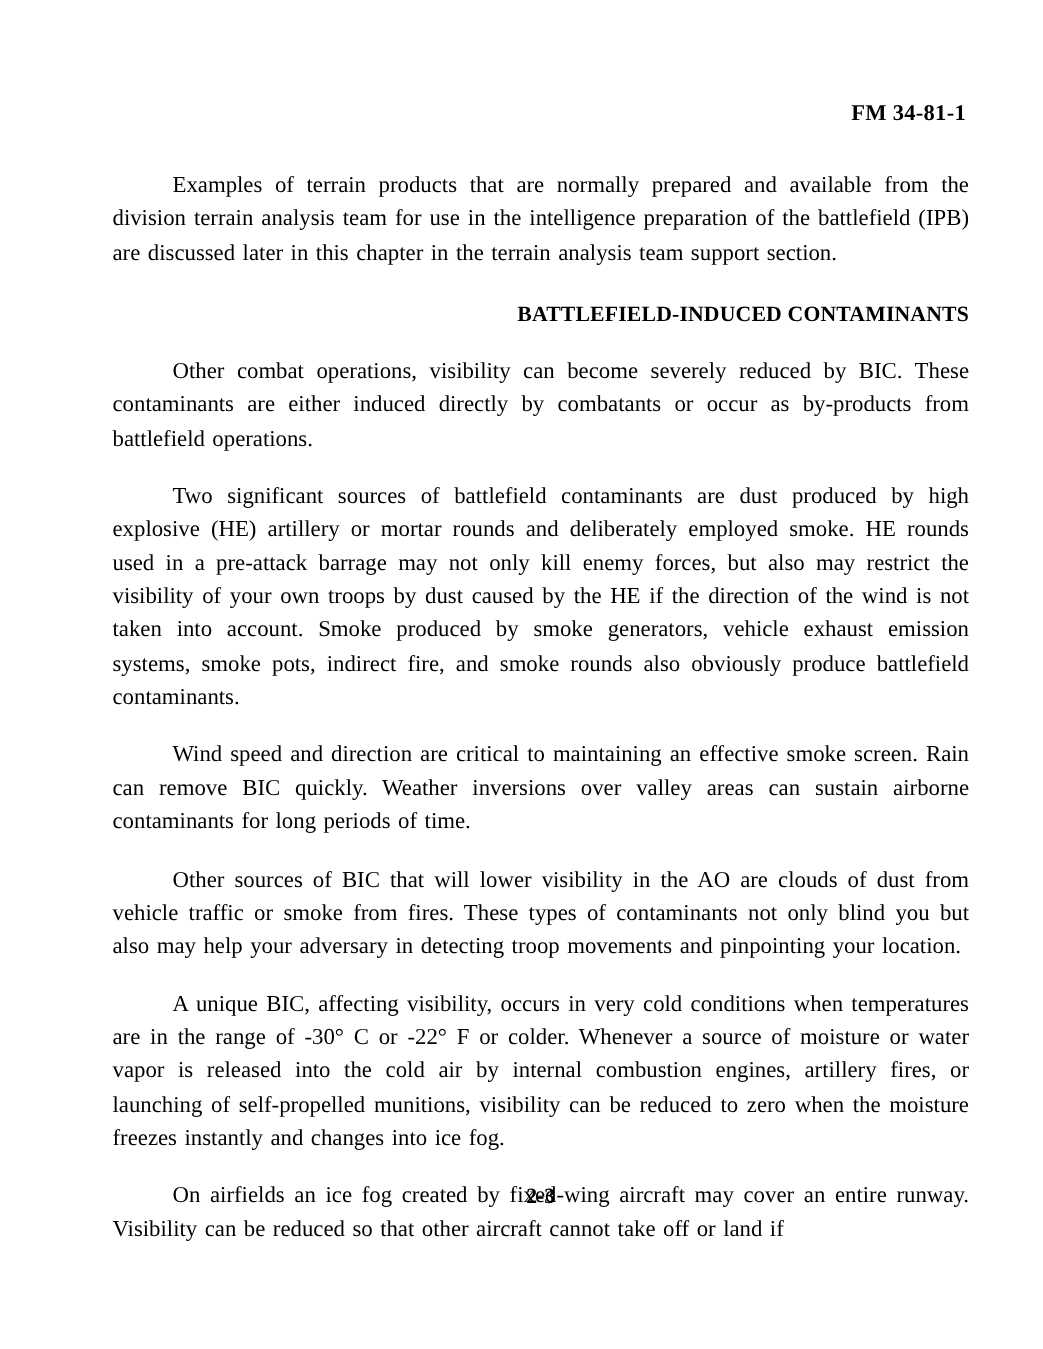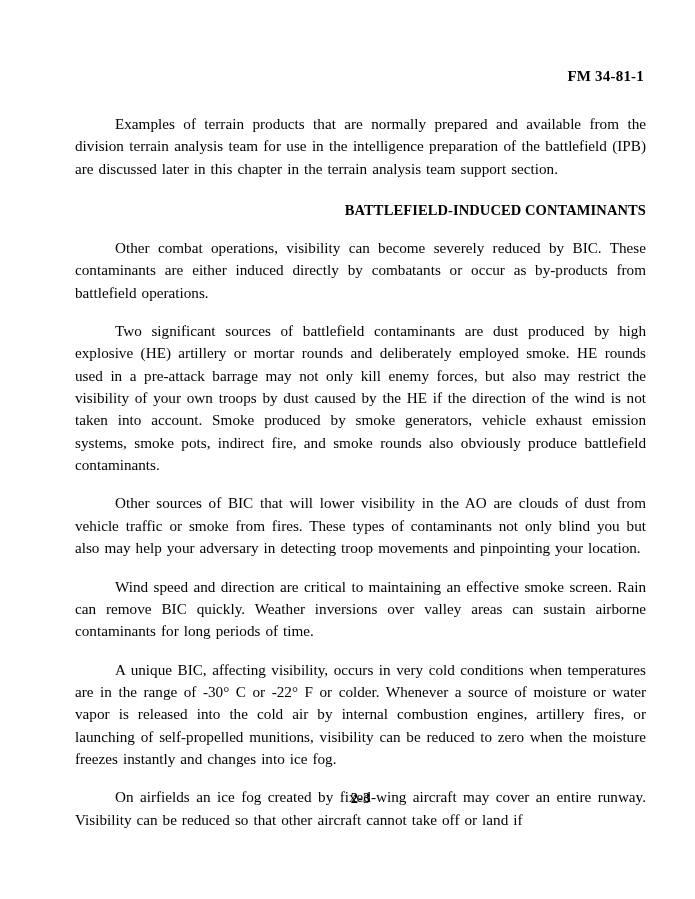--- a/index.html
+++ b/index.html
@@ -72,22 +72,22 @@
   <div class="header">FM 34-81-1</div>
 
   <div class="body-block">
 
     <p class="para">Examples of terrain products that are normally prepared and available from the division terrain analysis team for use in the intelligence preparation of the battlefield (IPB) are discussed later in this chapter in the terrain analysis team support  section.</p>
 
     <h2 class="section-heading">BATTLEFIELD-INDUCED CONTAMINANTS</h2>
 
     <p class="para">Other combat operations, visibility can become severely reduced by BIC. These contaminants are either induced directly by combatants or occur as by-products  from  battlefield  operations.</p>
     <p class="para">Two significant sources of battlefield contaminants are dust produced by high explosive (HE) artillery or mortar rounds and deliberately employed smoke. HE rounds used in a pre-attack barrage may not only kill enemy forces, but also may restrict the visibility of your own troops by dust caused by the HE if the direction of the wind is not taken into account. Smoke produced by smoke generators, vehicle exhaust emission systems, smoke pots, indirect fire, and smoke rounds also  obviously  produce  battlefield  contaminants.</p>
+    <p class="para">Wind speed and direction are critical to maintaining an effective smoke screen. Rain can remove BIC quickly. Weather inversions over valley areas can sustain airborne contaminants for long periods of time.</p>
     <p class="para">Other sources of BIC that will lower visibility in the AO are clouds of dust from vehicle traffic or smoke from fires. These types of contaminants not only blind you but also may help your adversary in detecting troop movements and pinpointing  your  location.</p>
-    <p class="para">Wind speed and direction are critical to maintaining an effective smoke screen. Rain can remove BIC quickly. Weather inversions over valley areas can sustain airborne contaminants for long periods of time.</p>
     <p class="para">A unique BIC, affecting visibility, occurs in very cold conditions when temperatures are in the range of -30° C or -22° F or colder. Whenever a source of moisture or water vapor is released into the cold air by internal combustion engines, artillery fires, or launching of self-propelled munitions, visibility can be reduced to zero when the moisture freezes instantly and changes into ice fog.</p>
     <p class="para">On airfields an ice fog created by fixed-wing aircraft may cover an entire runway. Visibility can be reduced so that other aircraft cannot take off or land if</p>
 
   </div>
 
   <div class="footer">2-3</div>
 
 </div>
 
 </body></html>

